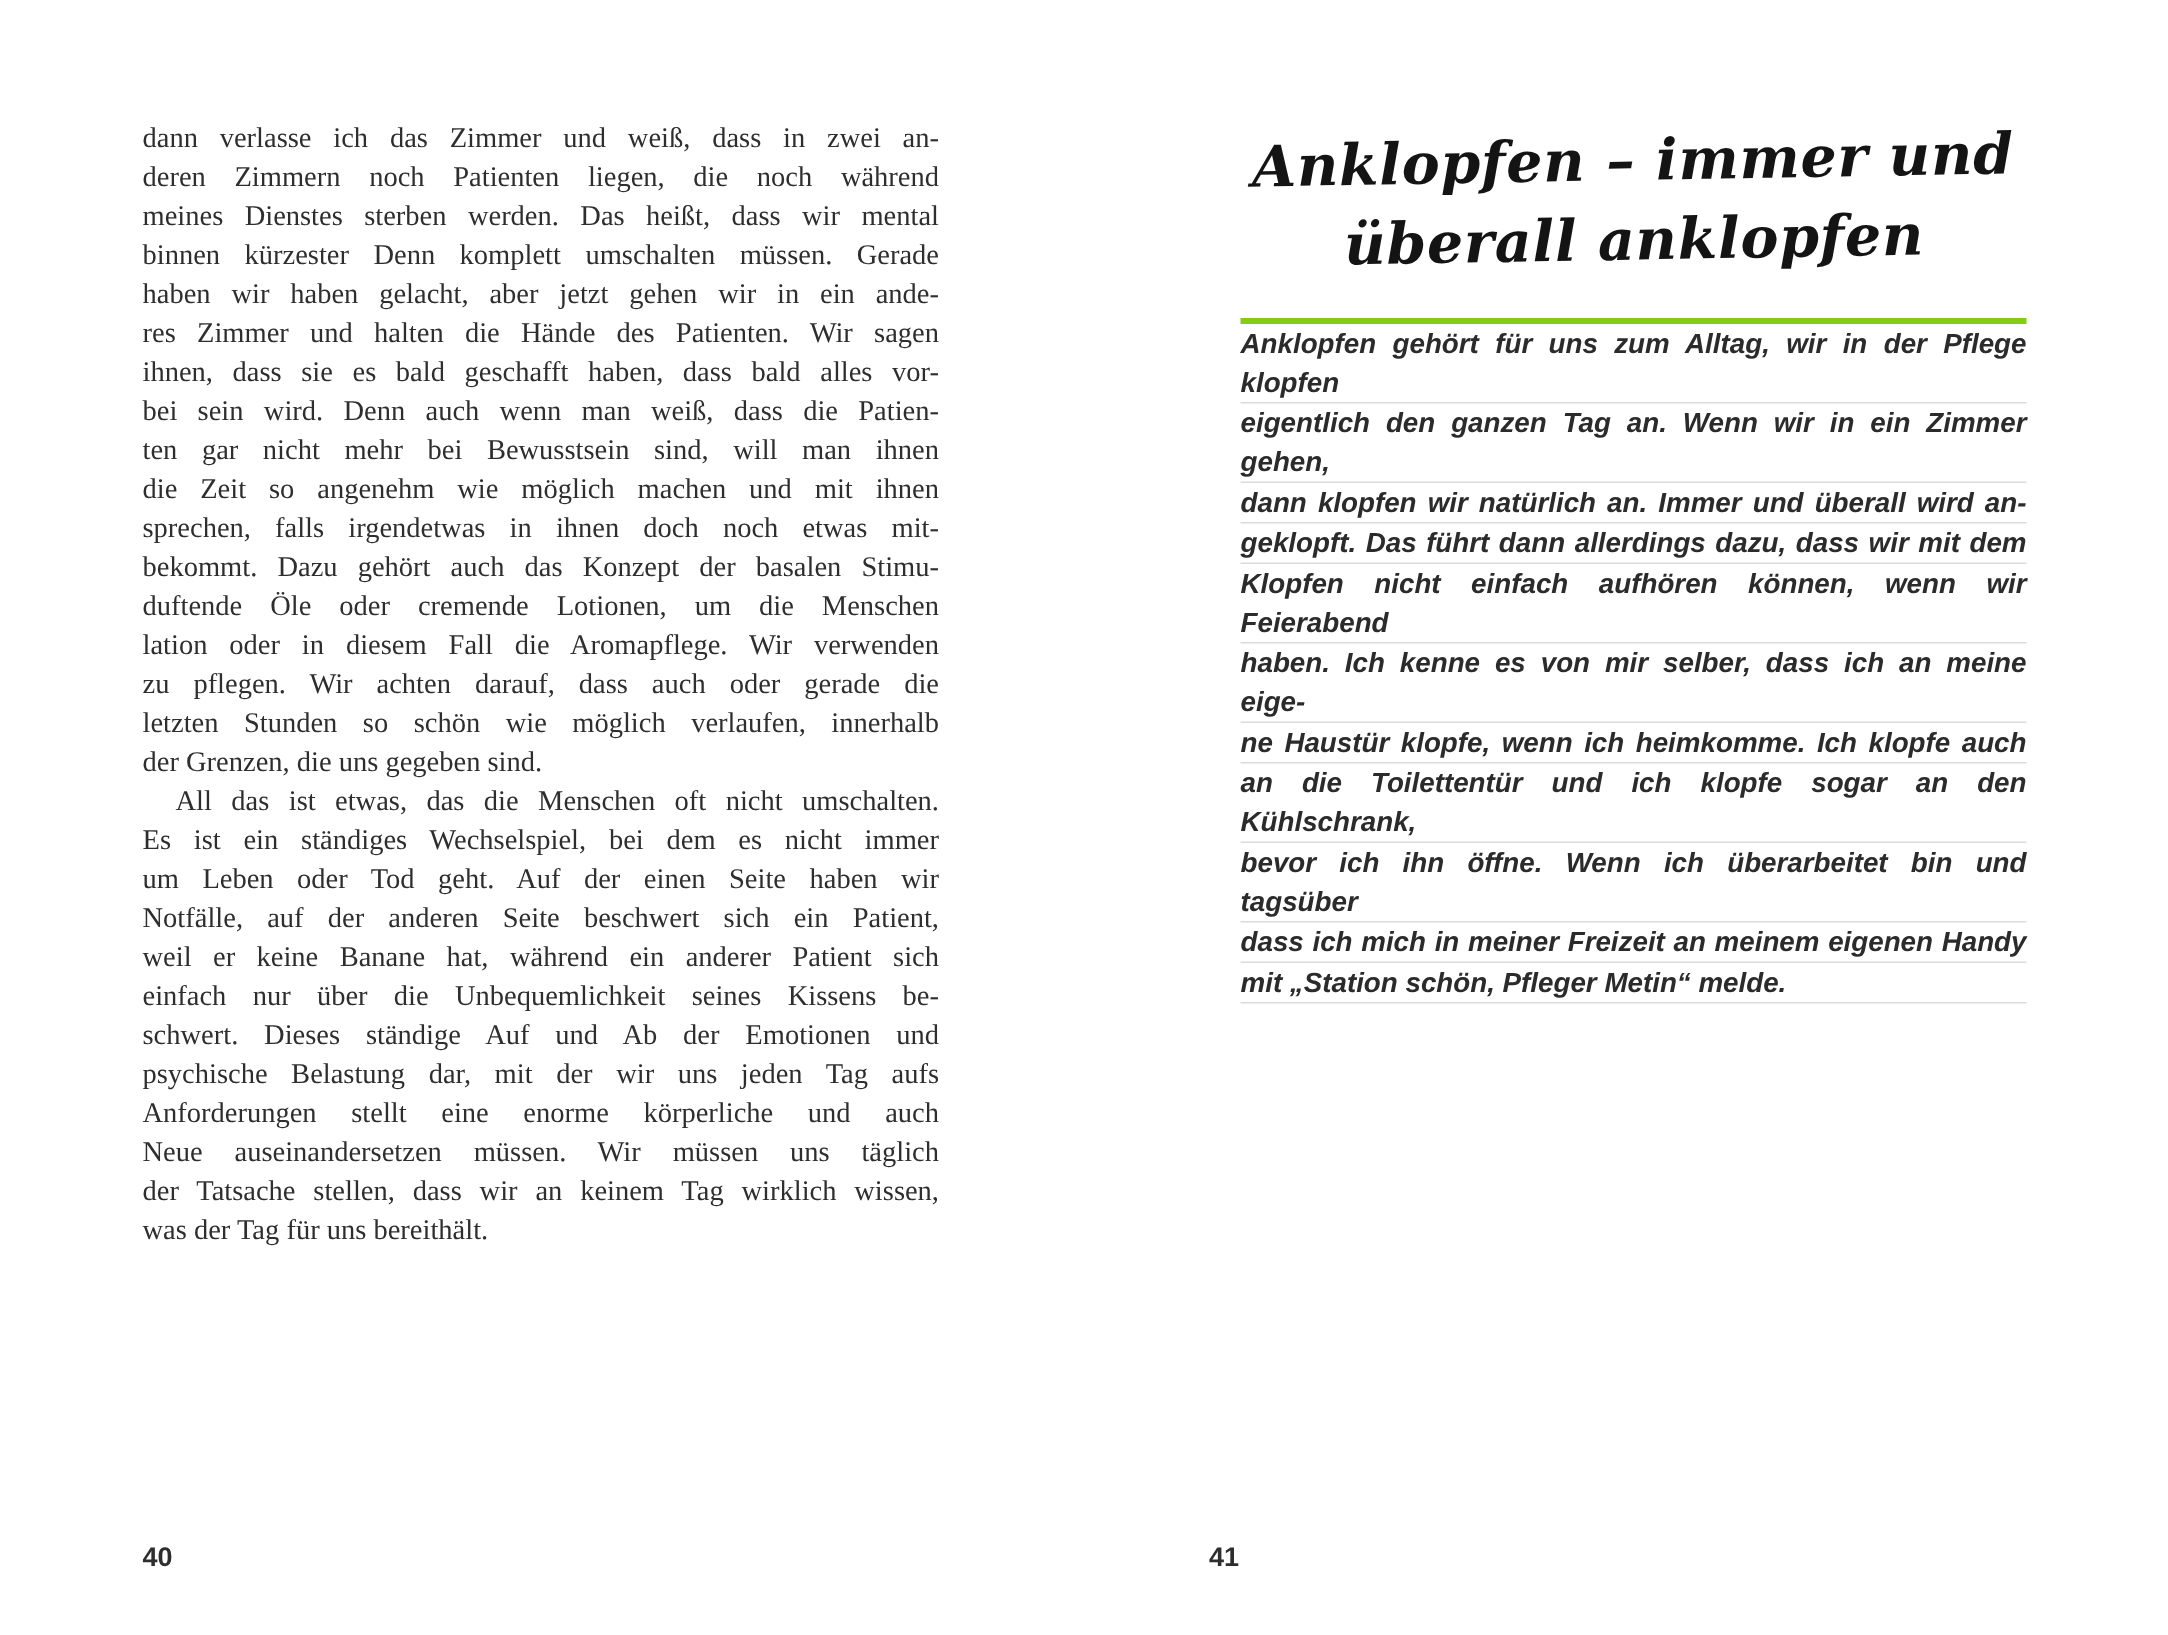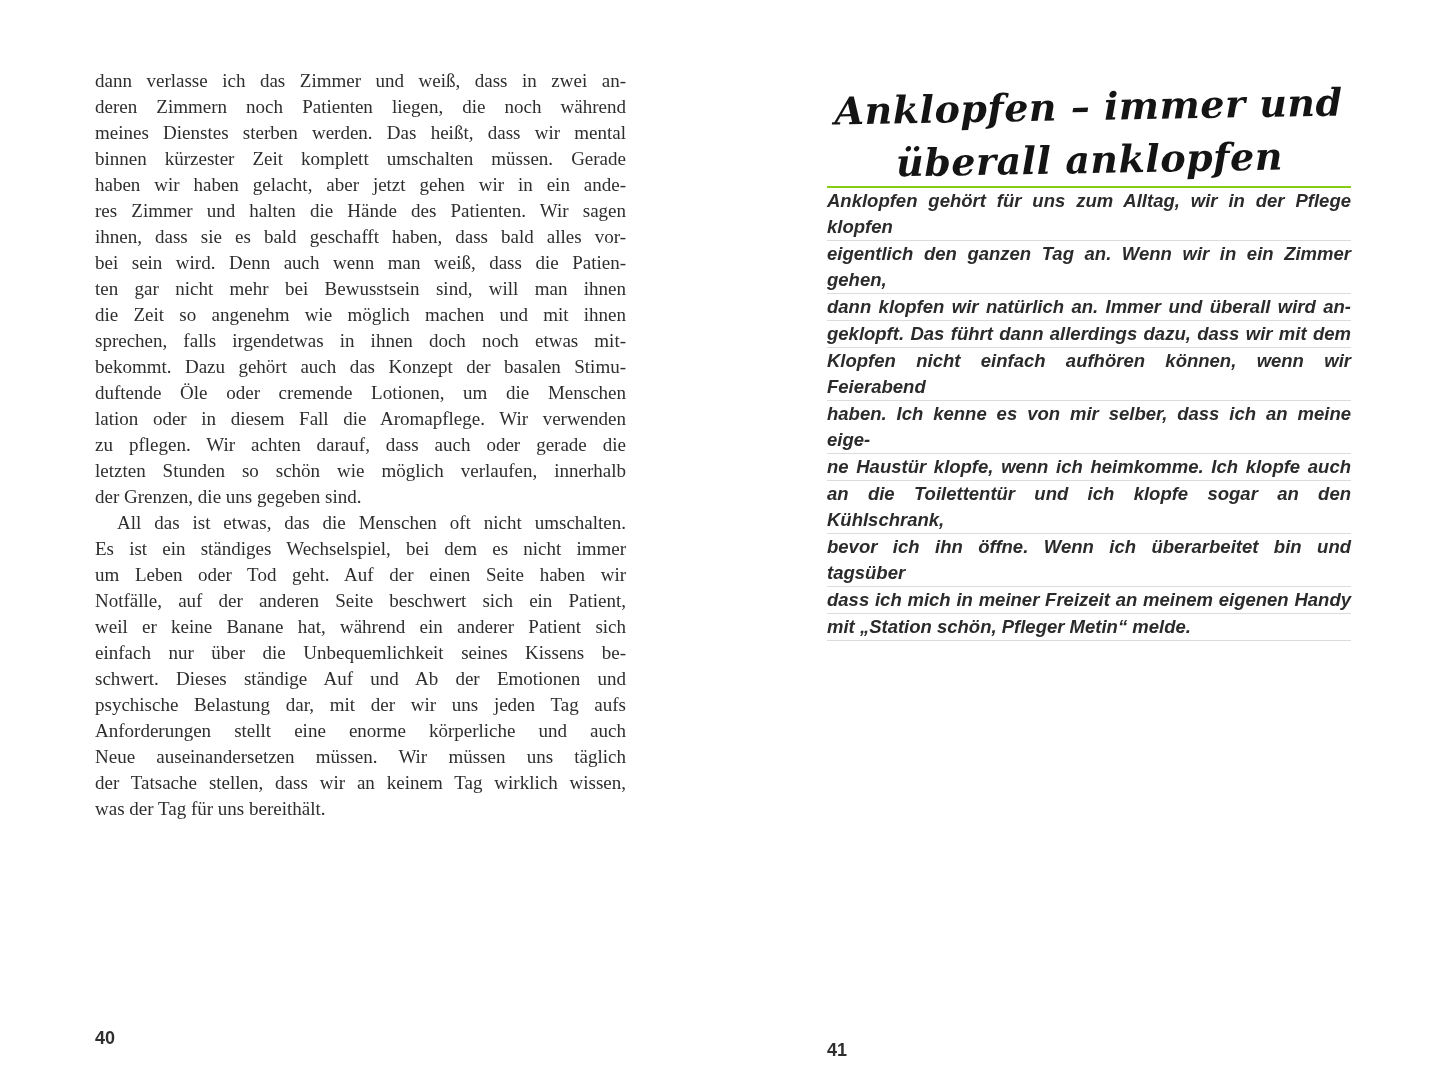--- a/index.html
+++ b/index.html
@@ -13,21 +13,21 @@
     position: relative;
     font-family: "Liberation Serif", serif;
     color: #2e2e2e;
     overflow: hidden;
   }
 
   
   .left-col {
     position: absolute;
     left: 95px;
-    top: 68px;
+    top: 80px;
     width: 531px;
   }
   .para .line {
     font-size: 19px;
     line-height: 26px;
     text-align: justify;
     text-align-last: justify;
     color: #2e2e2e;
   }
   .para .line:last-child {
@@ -49,21 +49,22 @@
     font-style: italic;
     font-weight: bold;
     font-size: 38px;
     line-height: 53px;
     text-align: center;
     color: #141414;
     transform: rotate(-1deg);
     letter-spacing: 0.5px;
   }
   .note {
-    border-top: 2px solid #84cc16;
+    margin-top: 26px;
+    border-top: 4px solid #84cc16;
     font-family: "Liberation Sans", sans-serif;
     font-style: italic;
     font-weight: 600;
     color: #2b2b2b;
   }
   .note .nline {
     font-size: 18.5px;
     line-height: 26px;
     border-bottom: 1px solid #dcdcdc;
     text-align: justify;
@@ -77,31 +78,31 @@
   .pagenum {
     position: absolute;
     top: 1028px;
     font-size: 18px;
     font-weight: bold;
     font-family: Liberation Sans, sans-serif;
     color: #2e2e2e;
     text-align: left;
   }
   .pagenum.left  { left: 95px;  width: 531px; }
-  .pagenum.right { left: 827px; width: 524px; margin-top: 12px; }
+  .pagenum.right { left: 806px; width: 524px; }
 </style>
 </head>
 <body>
 
 <div class="left-col">
   <div class="para para1">
       <div class="line">dann verlasse ich das Zimmer und weiß, dass in zwei an-</div>
       <div class="line">deren Zimmern noch Patienten liegen, die noch während</div>
       <div class="line">meines Dienstes sterben werden. Das heißt, dass wir mental</div>
-      <div class="line">binnen kürzester Zeit komplett umschalten müssen. Gerade</div>
+      <div class="line">binnen kürzester Denn komplett umschalten müssen. Gerade</div>
       <div class="line">haben wir haben gelacht, aber jetzt gehen wir in ein ande-</div>
       <div class="line">res Zimmer und halten die Hände des Patienten. Wir sagen</div>
       <div class="line">ihnen, dass sie es bald geschafft haben, dass bald alles vor-</div>
       <div class="line">bei sein wird. Denn auch wenn man weiß, dass die Patien-</div>
       <div class="line">ten gar nicht mehr bei Bewusstsein sind, will man ihnen</div>
       <div class="line">die Zeit so angenehm wie möglich machen und mit ihnen</div>
       <div class="line">sprechen, falls irgendetwas in ihnen doch noch etwas mit-</div>
       <div class="line">bekommt. Dazu gehört auch das Konzept der basalen Stimu-</div>
       <div class="line">duftende Öle oder cremende Lotionen, um die Menschen</div>
       <div class="line">lation oder in diesem Fall die Aromapflege. Wir verwenden</div>

